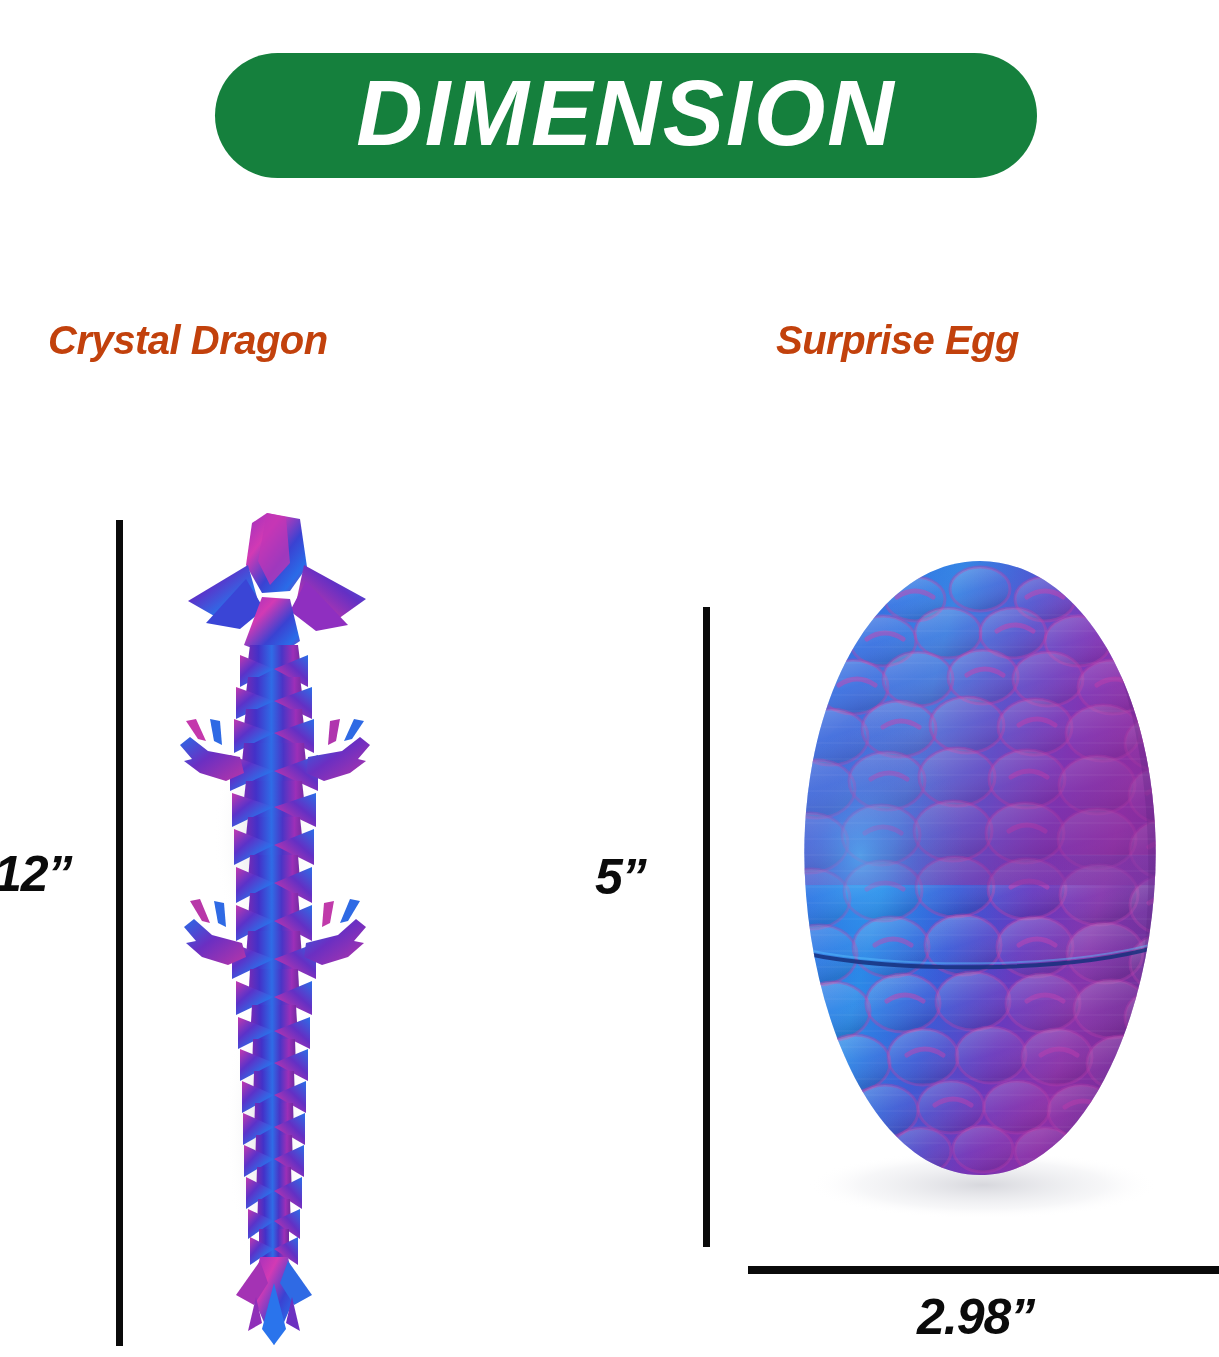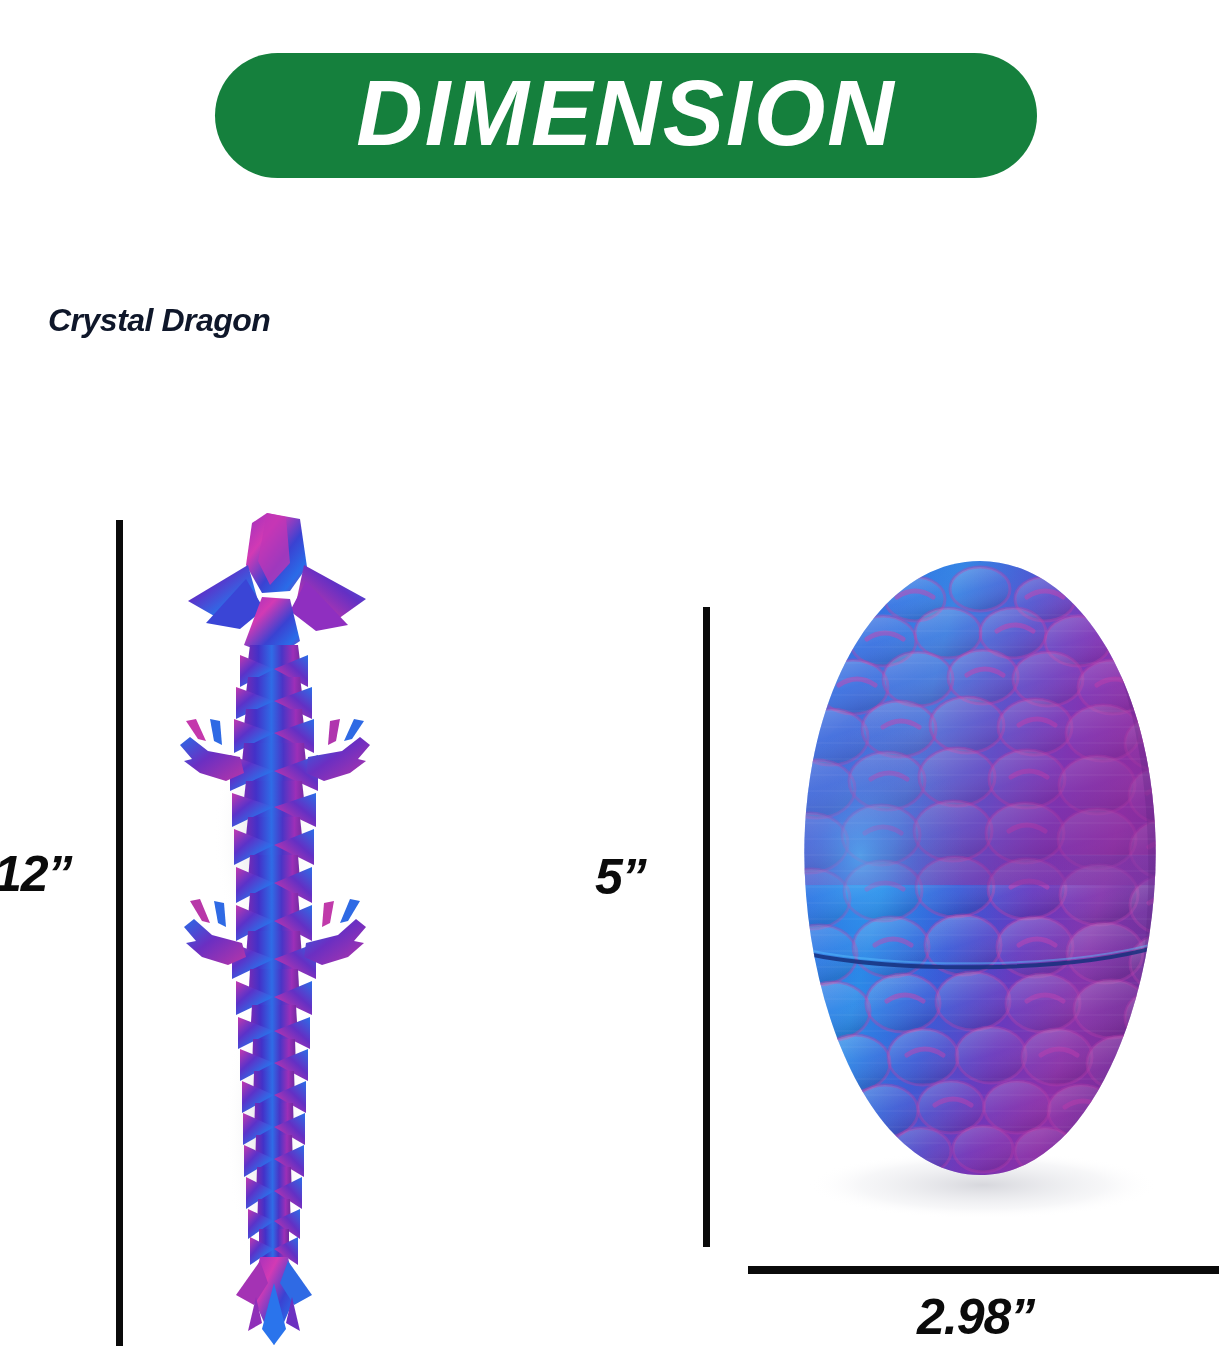--- a/index.html
+++ b/index.html
@@ -40,26 +40,27 @@
     letter-spacing: 2px;
     line-height: 1;
     white-space: nowrap;
     transform: translateY(-3px);
   }
 
   
   .product-title {
     position: absolute;
     font-family: "Liberation Sans", sans-serif;
-    font-size: 32px;
+    font-size: 40px;
     font-weight: bold;
     font-style: italic;
-    color: #0f172a;
+    color: #c2410c;
     white-space: nowrap;
     letter-spacing: -0.5px;
+    margin-top: 16px;
   }
   #title-left  { left: 48px;  top: 302px; }
   #title-right { left: 776px; top: 302px; }
 
   
   .rule-v {
     position: absolute;
     width: 7px;
     background: #0a0a0a;
   }
@@ -111,20 +112,21 @@
 <body>
 
 <div id="page">
 
   <div id="header-banner">
     <span id="header-title">DIMENSION</span>
   </div>
 
   <div class="product-title" id="title-left">Crystal Dragon</div>
 
+  <div class="product-title" id="title-right">Surprise Egg</div>
 
   <div class="rule-v" id="rule-left-vertical"></div>
   <div class="rule-v" id="rule-right-vertical"></div>
   <div class="rule-h" id="rule-bottom-horizontal"></div>
 
   <div class="dim-label" id="dim-height-dragon">12”</div>
 
   <div class="dim-label" id="dim-height-egg">5”</div>
 
   <div class="dim-label" id="dim-width-egg">2.98”</div>

